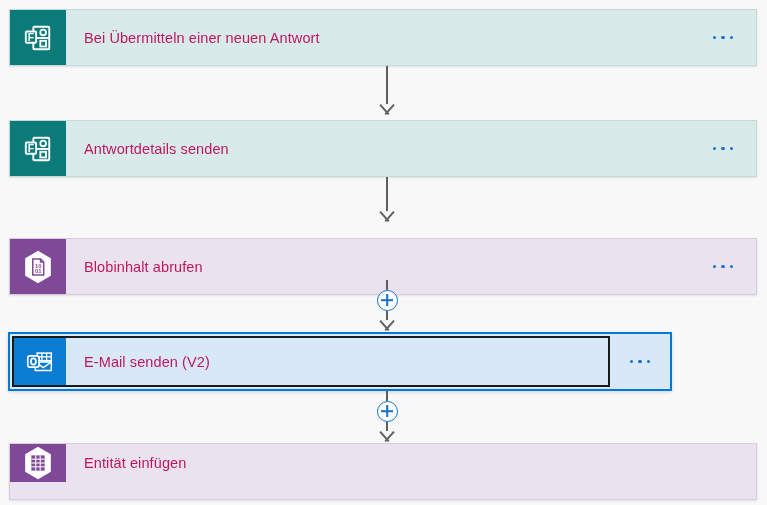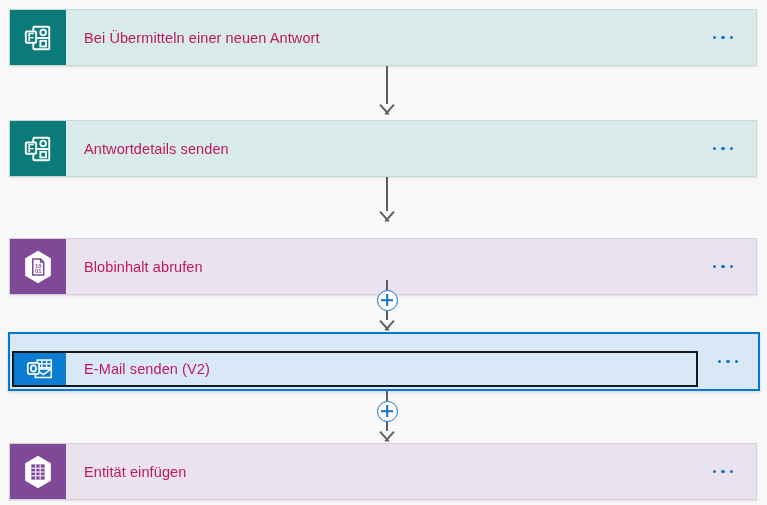--- a/index.html
+++ b/index.html
@@ -225,21 +225,21 @@
     </div>
   </div>
 
   <div class="connector" style="top:280px; height:52px;">
     <div class="conn-line"></div>
     <div class="plus-btn"></div>
     <div class="conn-line"></div>
     <div class="conn-arrow"></div>
   </div>
 
-  <div class="card selected" style="top:332px; height:59px; width:752px; left:8px;align-items:flex-end;">
+  <div class="card selected" style="top:332px; height:59px; width:664px; left:8px;">
     <div class="card-main">
       <div class="card-icon icon-outlook">
         <svg width="32" height="32" viewBox="0 0 34 34" aria-hidden="true">
           <rect x="14" y="7.5" width="15" height="12" fill="none" stroke="#ffffff" stroke-width="1.6"></rect>
           <line x1="14" y1="11.5" x2="29" y2="11.5" stroke="#ffffff" stroke-width="1.4"></line>
           <line x1="14" y1="15.5" x2="29" y2="15.5" stroke="#ffffff" stroke-width="1.4"></line>
           <line x1="19" y1="7.5" x2="19" y2="19.5" stroke="#ffffff" stroke-width="1.4"></line>
           <line x1="24" y1="7.5" x2="24" y2="19.5" stroke="#ffffff" stroke-width="1.4"></line>
           <path d="M12 17 h17 v9 h-17 z" fill="#0a7cd1" stroke="#ffffff" stroke-width="1.6"></path>
           <path d="M12 17 l8.5 6 l8.5 -6" fill="none" stroke="#ffffff" stroke-width="1.6"></path>
@@ -256,21 +256,21 @@
     </div>
   </div>
 
   <div class="connector" style="top:391px; height:52px;">
     <div class="conn-line"></div>
     <div class="plus-btn"></div>
     <div class="conn-line"></div>
     <div class="conn-arrow"></div>
   </div>
 
-  <div class="card purple" style="top:443px;">
+  <div class="card purple" style="top:443px;flex-direction:column;">
     <div class="card-main">
       <div class="card-icon icon-table">
         <svg width="38" height="38" viewBox="0 0 40 40" aria-hidden="true">
           <polygon points="20,3 33.5,10.8 33.5,29.2 20,37 6.5,29.2 6.5,10.8" fill="#ffffff"></polygon>
           <rect x="13" y="12" width="14" height="16" fill="#804998"></rect>
           <g stroke="#ffffff" stroke-width="1.1">
             <line x1="13" y1="16" x2="27" y2="16"></line>
             <line x1="13" y1="20" x2="27" y2="20"></line>
             <line x1="13" y1="24" x2="27" y2="24"></line>
             <line x1="17.6" y1="12" x2="17.6" y2="28"></line>

